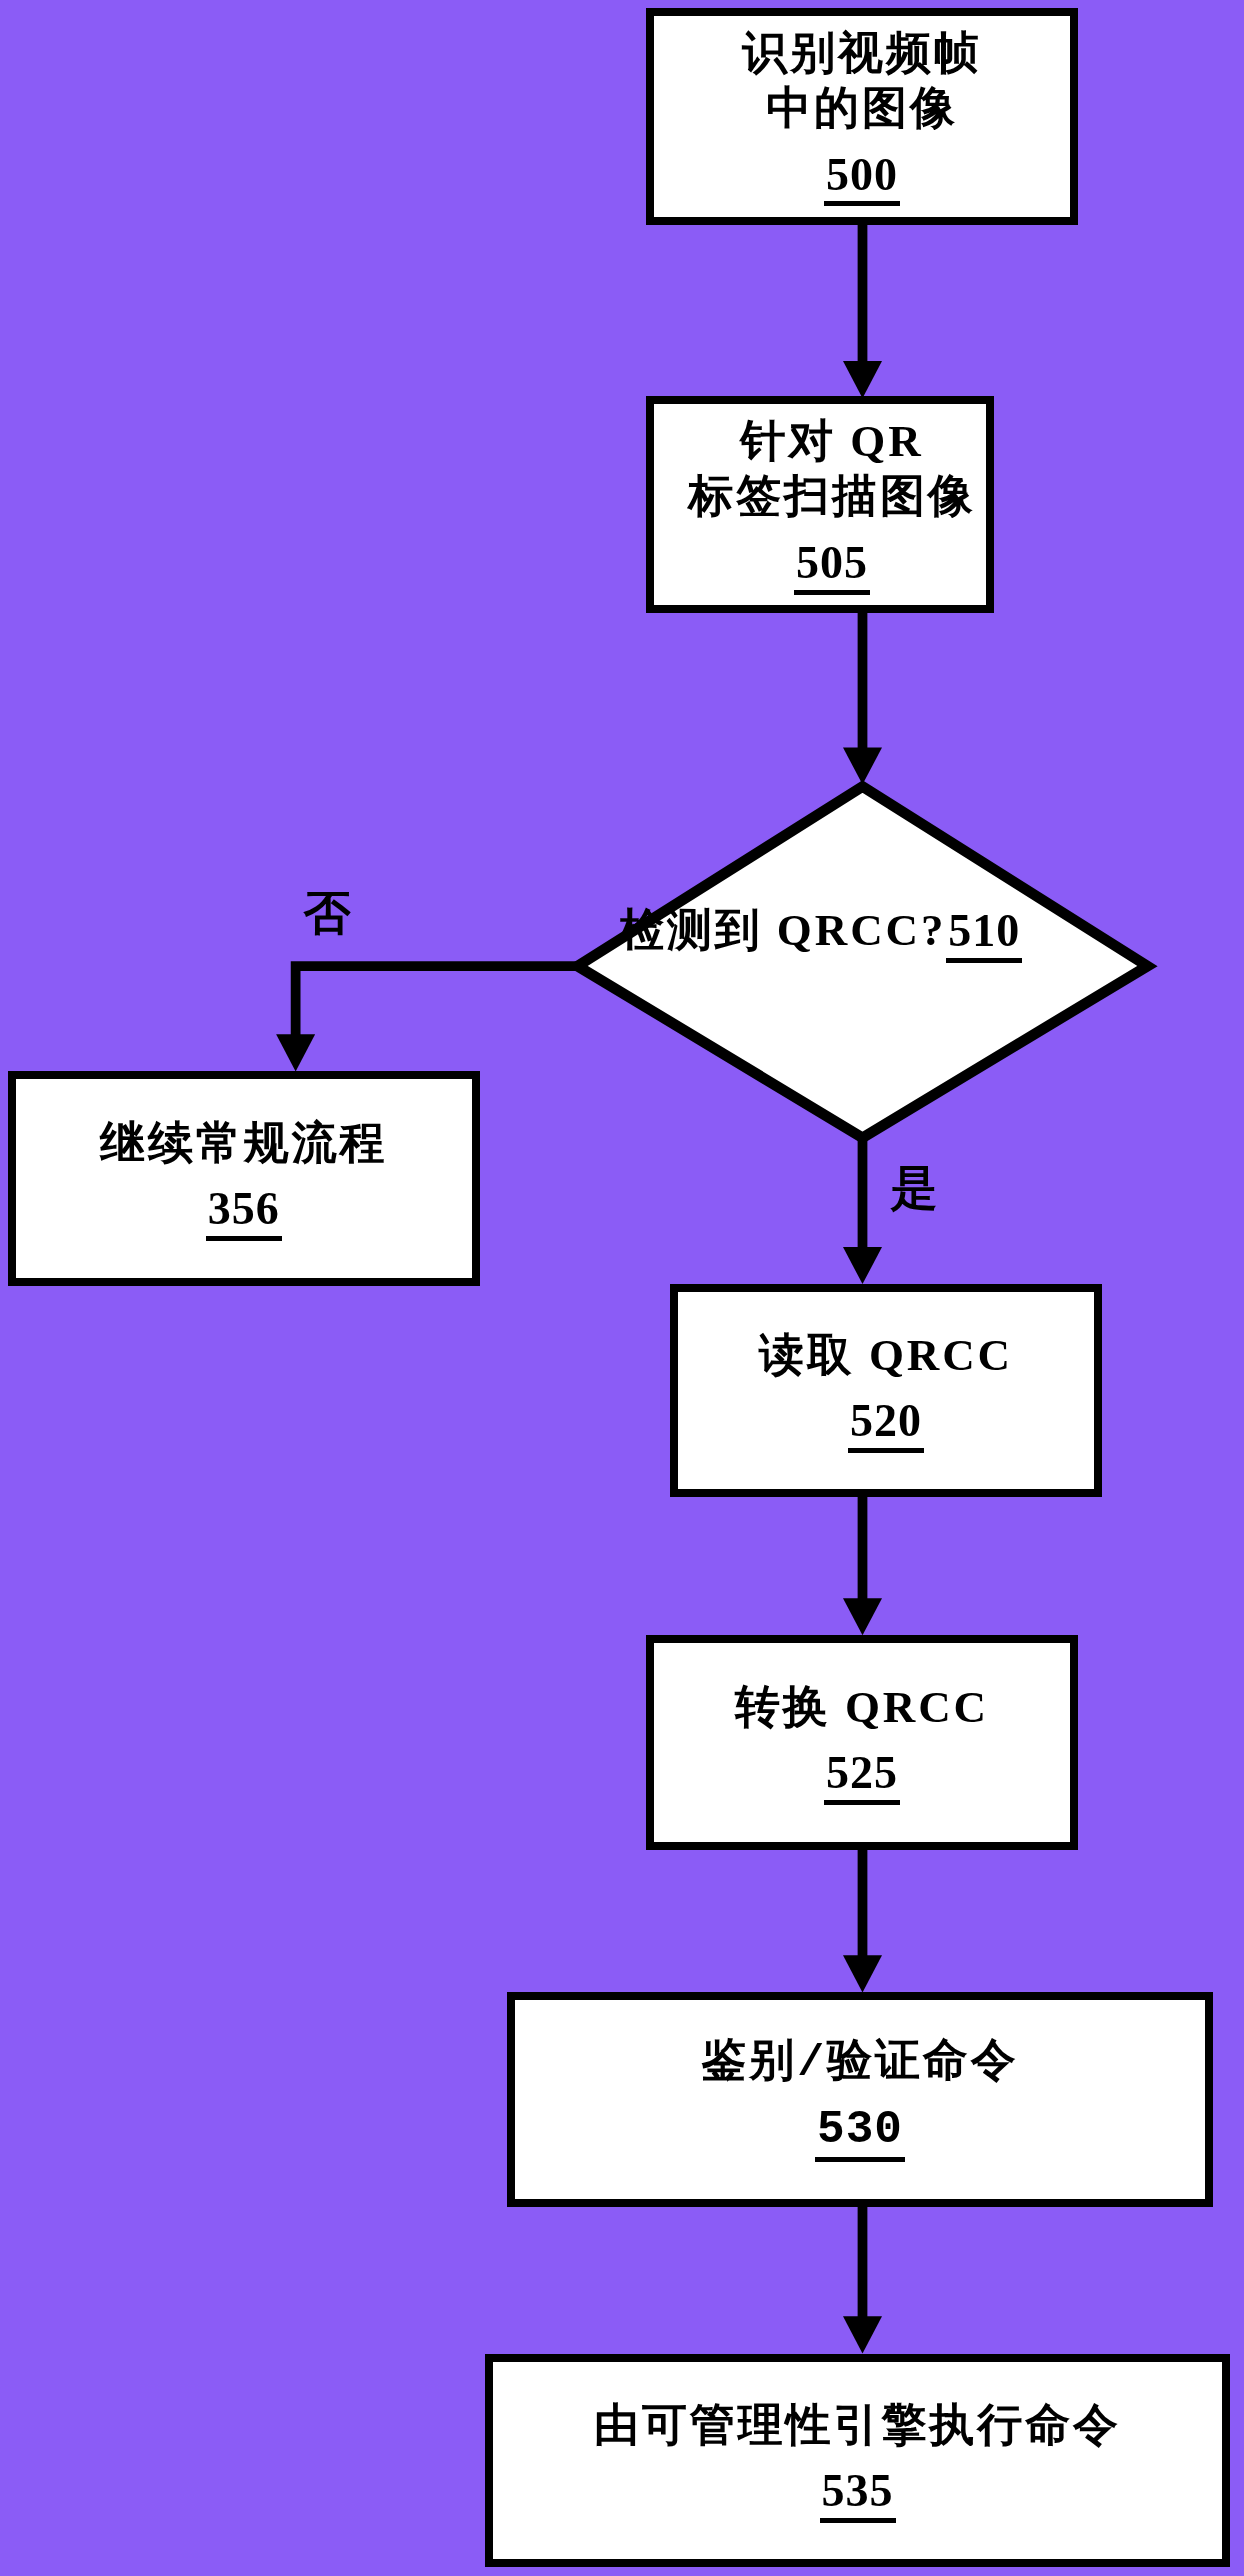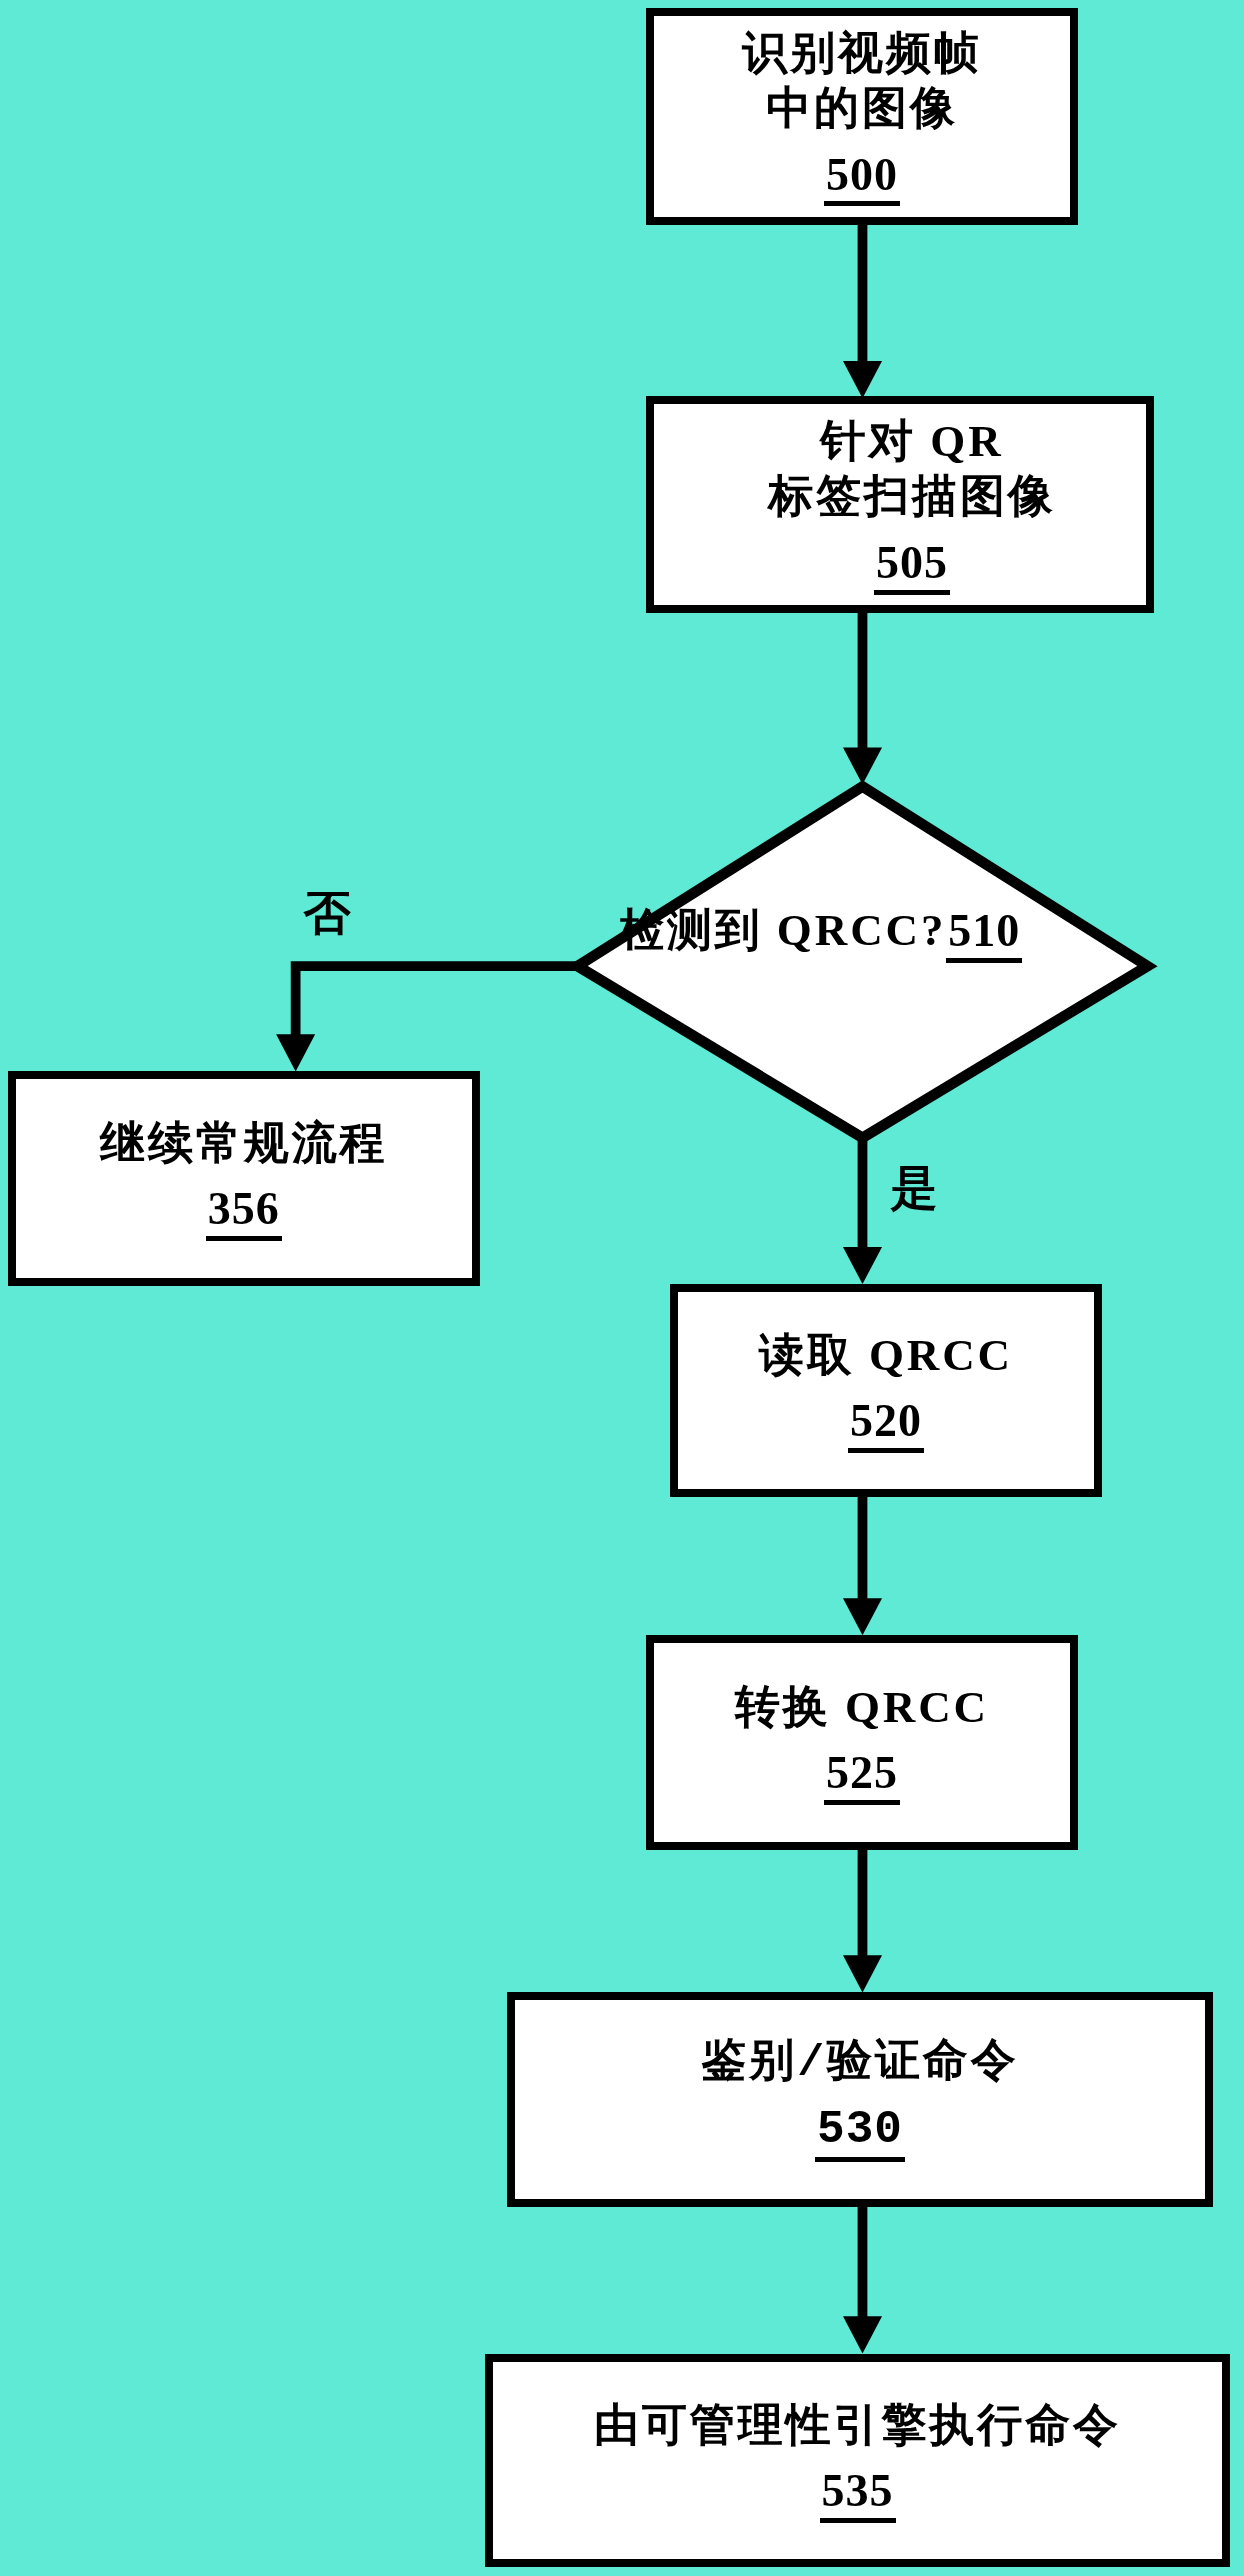--- a/index.html
+++ b/index.html
@@ -4,21 +4,21 @@
 <style>
   html, body {
     margin: 0;
     padding: 0;
     background: #ffffff;
   }
   .canvas {
     position: relative;
     width: 1244px;
     height: 2576px;
-    background: #5eead4;
+    background: #8b5cf6;
     font-family: "Liberation Serif", "DejaVu Serif", serif;
     color: #000000;
     overflow: hidden;
   }
   .overlay {
     position: absolute;
     left: 0;
     top: 0;
     width: 1244px;
     height: 2576px;
@@ -46,21 +46,21 @@
     margin-top: 15.6px;
     font-size: 46px;
     font-weight: bold;
     line-height: 1.0;
     border-bottom: 5.9px solid #000000;
     padding: 0 2px 3.9px 2px;
     letter-spacing: 1px;
   }
   
   #n500 { left: 646px; top: 7.8px;    width: 432px; height: 217px; }
-  #n505 { left: 646px; top: 396px;  width: 508px; height: 217px; padding-left: 24px; }
+  #n505 { left: 646px; top: 396px;  width: 348px; height: 217px; padding-left: 24px; }
   #n515 { left: 7.8px;   top: 1071px; width: 472px; height: 215px; }
   #n520 { left: 646px; top: 1284px; width: 432px; height: 213px; margin-left: 24px; }
   #n525 { left: 646px; top: 1635px; width: 432px; height: 215px; }
   #n530 { left: 507px; top: 1992px; width: 706px; height: 215px; font-family: Liberation Mono, monospace; }
   #n535 { left: 485px; top: 2354px; width: 745px; height: 213px; }
   
   .diamond-text {
     position: absolute;
     left: 619px;
     top: 898px;

